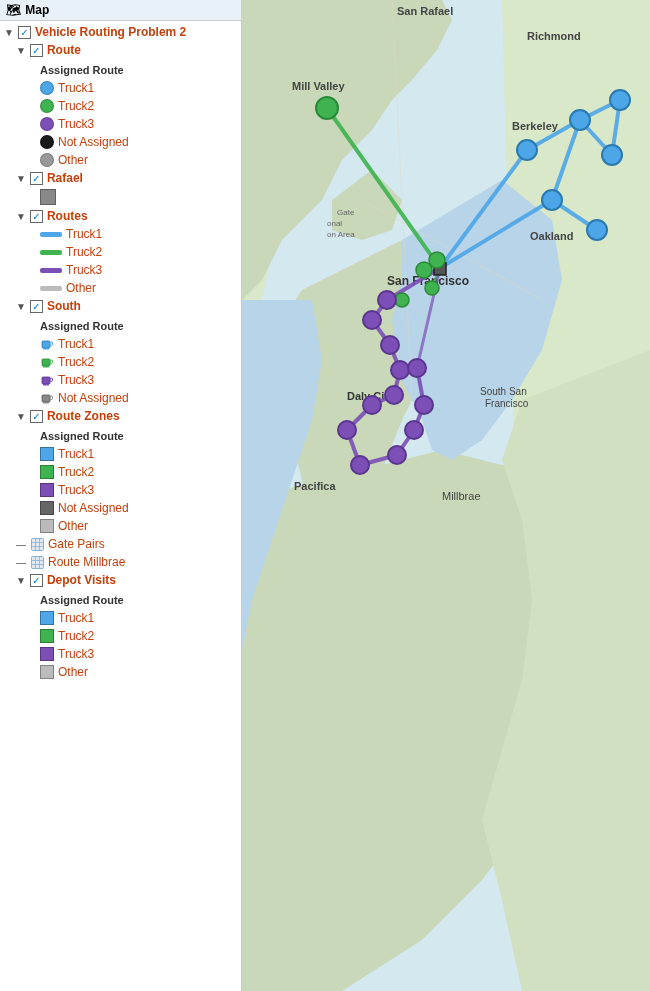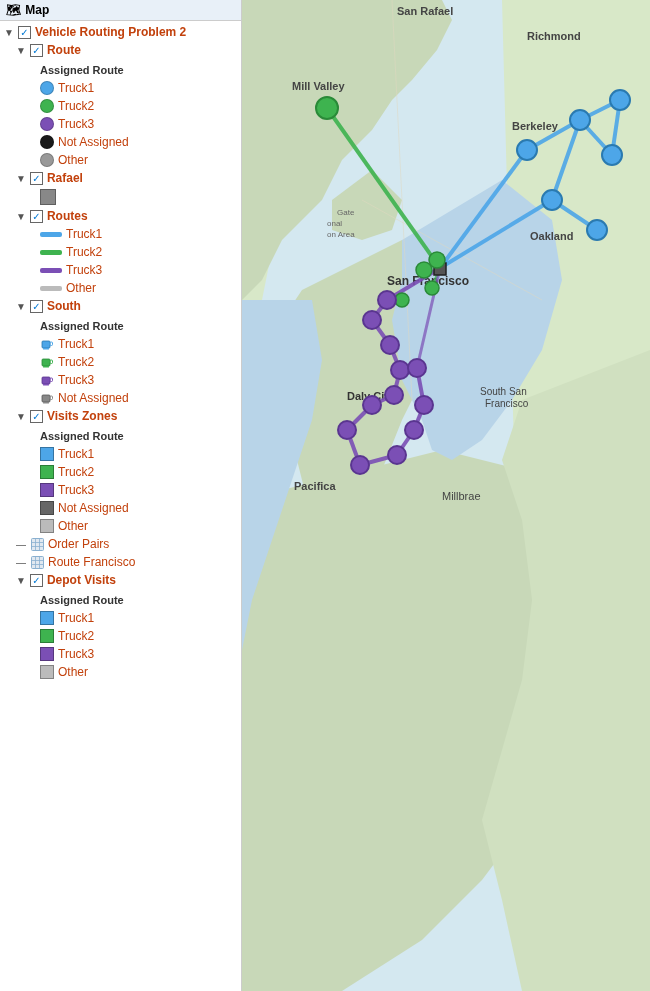--- a/index.html
+++ b/index.html
@@ -174,21 +174,21 @@
           <rect x="10" y="5" width="2.5" height="3.5" rx="1" fill="none" stroke="#888" stroke-width="1"></rect>
           <rect x="3" y="11" width="6" height="1.5" rx="0.5" fill="#888"></rect>
         </svg>
       </div>
       <span class="tree-item-label">Not Assigned</span>
     </div>
 
     <div class="tree-item indent-1">
       <span class="expand-arrow">▼</span>
       <div class="checkbox checked"></div>
-      <span class="tree-item-label bold">Visits Zones</span>
+      <span class="tree-item-label bold">Route Zones</span>
     </div>
 
     <div class="tree-item indent-2">
       <span class="section-label">Assigned Route</span>
     </div>
 
     <div class="tree-item indent-3">
       <div class="legend-square" style="background:#4da6e8;"></div>
       <span class="tree-item-label">Truck1</span>
     </div>
@@ -213,35 +213,35 @@
       <span class="expand-arrow">—</span>
       <div style="width:14px;height:14px;display:flex;align-items:center;justify-content:center;">
         <svg width="13" height="13" viewBox="0 0 13 13">
           <rect x="0.5" y="0.5" width="12" height="12" rx="1" fill="#e0e8f0" stroke="#8ab0d0" stroke-width="1"></rect>
           <line x1="4.5" y1="0.5" x2="4.5" y2="12.5" stroke="#8ab0d0" stroke-width="0.8"></line>
           <line x1="8.5" y1="0.5" x2="8.5" y2="12.5" stroke="#8ab0d0" stroke-width="0.8"></line>
           <line x1="0.5" y1="4.5" x2="12.5" y2="4.5" stroke="#8ab0d0" stroke-width="0.8"></line>
           <line x1="0.5" y1="8.5" x2="12.5" y2="8.5" stroke="#8ab0d0" stroke-width="0.8"></line>
         </svg>
       </div>
-      <span class="tree-item-label">Order Pairs</span>
+      <span class="tree-item-label">Gate Pairs</span>
     </div>
 
     <div class="tree-item indent-1">
       <span class="expand-arrow">—</span>
       <div style="width:14px;height:14px;display:flex;align-items:center;justify-content:center;">
         <svg width="13" height="13" viewBox="0 0 13 13">
           <rect x="0.5" y="0.5" width="12" height="12" rx="1" fill="#e0e8f0" stroke="#8ab0d0" stroke-width="1"></rect>
           <line x1="4.5" y1="0.5" x2="4.5" y2="12.5" stroke="#8ab0d0" stroke-width="0.8"></line>
           <line x1="8.5" y1="0.5" x2="8.5" y2="12.5" stroke="#8ab0d0" stroke-width="0.8"></line>
           <line x1="0.5" y1="4.5" x2="12.5" y2="4.5" stroke="#8ab0d0" stroke-width="0.8"></line>
           <line x1="0.5" y1="8.5" x2="12.5" y2="8.5" stroke="#8ab0d0" stroke-width="0.8"></line>
         </svg>
       </div>
-      <span class="tree-item-label">Route Francisco</span>
+      <span class="tree-item-label">Route Millbrae</span>
     </div>
 
     <div class="tree-item indent-1">
       <span class="expand-arrow">▼</span>
       <div class="checkbox checked"></div>
       <span class="tree-item-label bold">Depot Visits</span>
     </div>
 
     <div class="tree-item indent-2">
       <span class="section-label">Assigned Route</span>

